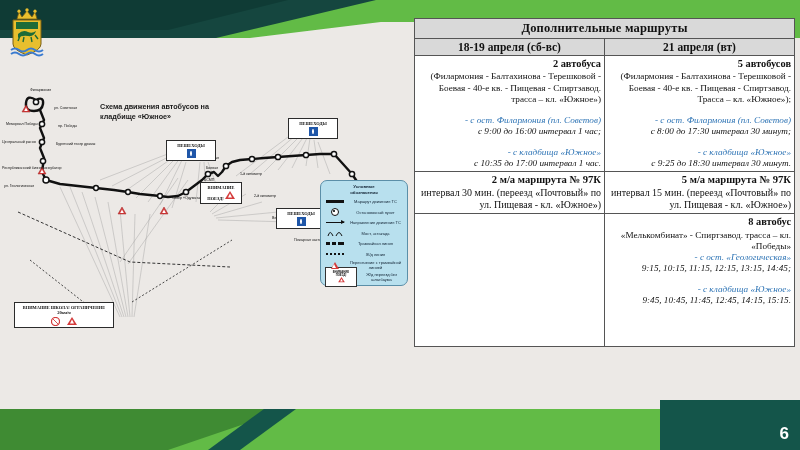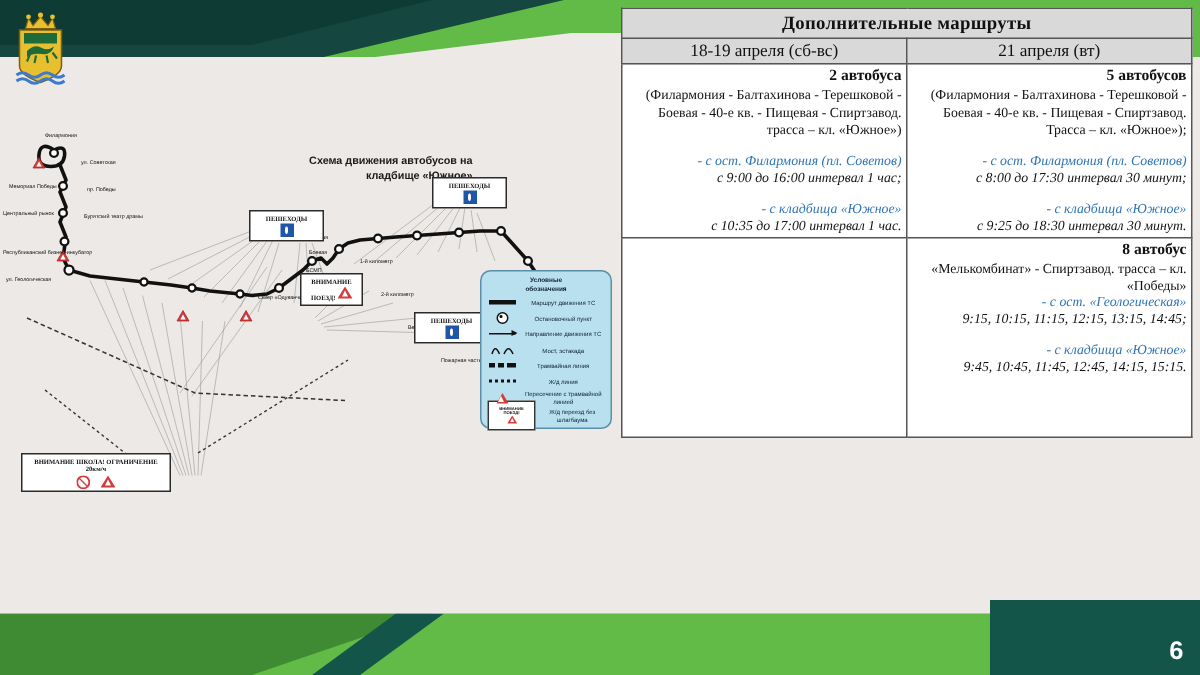--- a/index.html
+++ b/index.html
@@ -29,21 +29,21 @@
     clip-path:polygon(26% 100%,33% 0,37% 0,30% 100%);}
   .corner-teal{position:absolute;right:0;bottom:0;width:140px;height:50px;background:#14554a;}
   .slide-num{position:absolute;right:11px;bottom:6px;color:#ffffff;font-size:17px;
     font-family:"Liberation Sans",sans-serif;font-weight:bold;letter-spacing:0;}
 
   
   .emblem{position:absolute;left:7px;top:6px;width:40px;height:52px;}
 
   
   .map-panel{position:absolute;left:0;top:62px;width:410px;height:330px;}
-  .map-title{position:absolute;left:100px;top:40px;width:215px;text-align:right;
+  .map-title{position:absolute;left:100px;top:40px;width:215px;text-align:left;
     font-family:"Liberation Sans",sans-serif;font-weight:bold;font-size:7.2px;
     color:#1a1a1a;line-height:1.35;}
   .map-svg{position:absolute;left:0;top:0;}
 
   
   .legend{position:absolute;left:320px;top:118px;width:86px;height:104px;
     background:#b8e0ee;border:1px solid #5b8fa8;border-radius:7px;}
   .legend-title{text-align:center;font-family:"Liberation Sans",sans-serif;
     font-size:4.3px;font-weight:bold;color:#123;line-height:1.35;padding-top:3px;}
   .legend-row{display:flex;align-items:center;margin:1.5px 2px 0 3px;}
@@ -71,26 +71,26 @@
   
   .mapbox{position:absolute;background:#fff;border:1px solid #2b2b2b;
     font-family:"Liberation Serif",serif;font-size:4.4px;font-weight:bold;color:#111;
     text-align:center;padding:1.5px 2px;line-height:1.25;}
   .mapbox .ped{display:block;width:9px;height:9px;background:#1f56a8;margin:1px auto 0;position:relative;}
   .mapbox .ped:after{content:"";position:absolute;left:3px;top:1.6px;width:2.4px;height:5.8px;background:#fff;
     border-radius:40%;}
   .mlabel{position:absolute;font-family:"Liberation Sans",sans-serif;font-size:3.6px;color:#111;white-space:nowrap;}
 
   
-  table.routes{position:absolute;left:414px;top:5px;width:381px;border-collapse:collapse;
+  table.routes{position:absolute;left:414px;top:18px;width:381px;border-collapse:collapse;
     background:#ffffff;table-layout:fixed;}
   table.routes td,table.routes th{border:1.4px solid #555;vertical-align:top;padding:2px 3px;}
   .t-title{background:#d9d9d9;text-align:center;font-size:12.5px;font-weight:bold;color:#111;
     padding:3px 2px;letter-spacing:.2px;}
-  .t-head{background:#d9d9d9;text-align:center;font-size:11.5px;font-weight:normal;color:#111;padding:3px 2px;}
+  .t-head{background:#d9d9d9;text-align:center;font-size:11.5px;font-weight:bold;color:#111;padding:3px 2px;}
   .cell{font-size:9.2px;color:#111;text-align:right;line-height:1.2;}
   .cell b{display:block;font-size:10.4px;margin-bottom:1px;}
   .cell .route{display:block;}
   .cell .sched{display:block;font-style:italic;margin-top:10px;}
   .cell .sched-head{color:#2e74b5;display:block;}
   .cell .sched-body{color:#111;display:block;}
   .cell.mid{font-size:10px;}
   .cell.mid b{font-size:10.6px;}
 </style>
 </head>
@@ -374,20 +374,30 @@
           <span class="sched-head">- с ост. Филармония (пл. Советов)</span>
           <span class="sched-body">с 8:00 до 17:30 интервал 30 минут;</span>
         </span>
         <span class="sched">
           <span class="sched-head">- с кладбища «Южное»</span>
           <span class="sched-body">с 9:25 до 18:30 интервал 30 минут.</span>
         </span>
       </td>
     </tr>
 
+    <tr>
+      <td class="cell mid">
+        <b>2 м/а маршрута № 97К</b>
+        <span class="route">интервал 30 мин. (переезд «Почтовый» по ул. Пищевая - кл. «Южное»)</span>
+      </td>
+      <td class="cell mid">
+        <b>5 м/а маршрута № 97К</b>
+        <span class="route">интервал 15 мин. (переезд «Почтовый» по ул. Пищевая - кл. «Южное»)</span>
+      </td>
+    </tr>
 
     <tr>
       <td class="cell" style="height:128px"></td>
       <td class="cell">
         <b>8 автобус</b>
         <span class="route">«Мелькомбинат» - Спиртзавод. трасса – кл. «Победы»</span>
         <span class="sched" style="margin-top:0">
           <span class="sched-head">- с ост. «Геологическая»</span>
           <span class="sched-body">9:15, 10:15, 11:15, 12:15, 13:15, 14:45;</span>
         </span>

